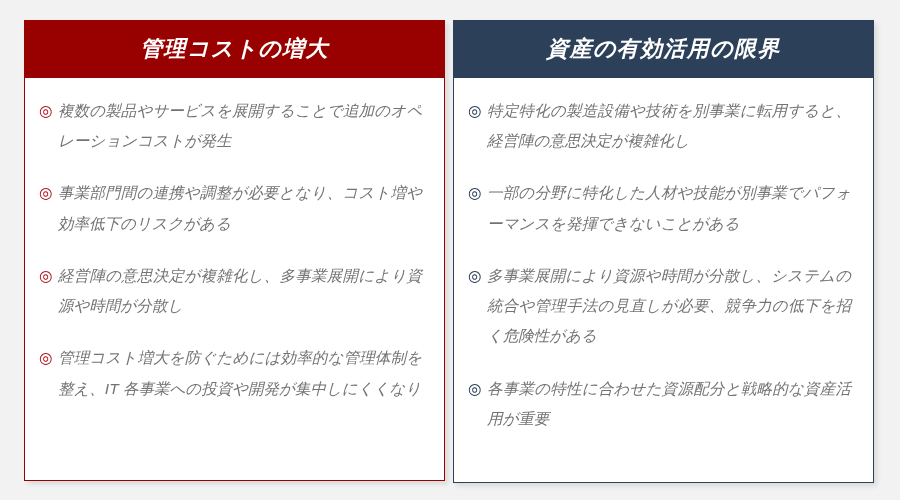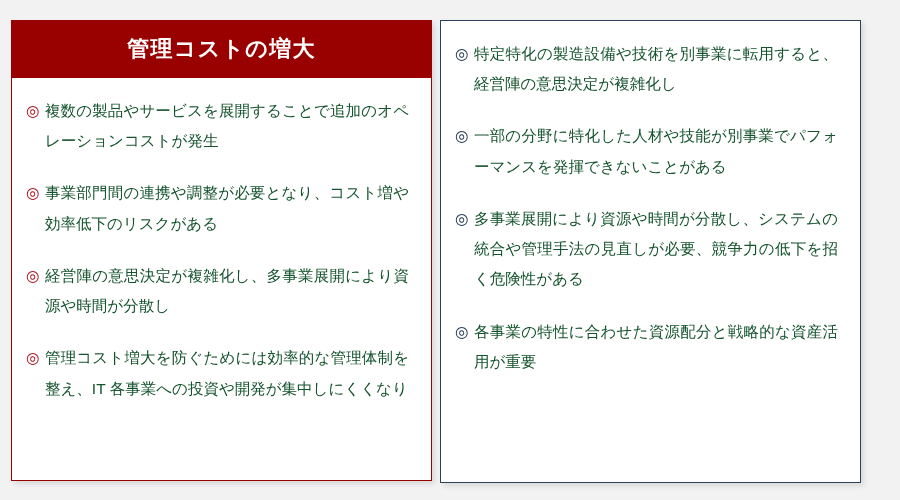--- a/index.html
+++ b/index.html
@@ -12,25 +12,26 @@
     height: 500px;
     background: #f2f2f2;
     font-family: "Liberation Sans", "DejaVu Sans", sans-serif;
     overflow: hidden;
   }
 
   .board {
     box-sizing: border-box;
     width: 900px;
     height: 500px;
-    padding: 20px 20px 20px 11px;
+    padding: 20px 20px 20px 24px;
     display: flex;
     flex-direction: row;
     align-items: flex-start;
     gap: 8px;
+    font-style: italic;
   }
 
   .card {
     box-sizing: border-box;
     width: 421px;
     background: #ffffff;
     display: flex;
     flex-direction: column;
     box-shadow: 3px 3px 5px rgba(0, 0, 0, 0.10);
   }
@@ -110,21 +111,21 @@
   .card--left .bullet-mark {
     color: #b01b26;
   }
 
   .card--right .bullet-mark {
     color: #2c4159;
   }
 
   .bullet-text {
     flex: 1 1 auto;
-    color: #14532d;
+    color: #737373;
     text-align: justify;
     text-justify: inter-character;
     word-break: break-all;
   }
 </style>
 </head>
 <body>
 
 <div class="board">
 
@@ -151,20 +152,21 @@
         <li class="bullet-item">
           <span class="bullet-mark">◎</span>
           <span class="bullet-text">管理コスト増大を防ぐためには効率的な管理体制を整え、IT 各事業への投資や開発が集中しにくくなり</span>
         </li>
 
       </ul>
     </div>
   </section>
 
   <section class="card card--right">
+    <div class="card-header">資産の有効活用の限界</div>
     <div class="card-body">
       <ul class="bullet-list">
 
         <li class="bullet-item">
           <span class="bullet-mark">◎</span>
           <span class="bullet-text">特定特化の製造設備や技術を別事業に転用すると、経営陣の意思決定が複雑化し</span>
         </li>
 
         <li class="bullet-item">
           <span class="bullet-mark">◎</span>

